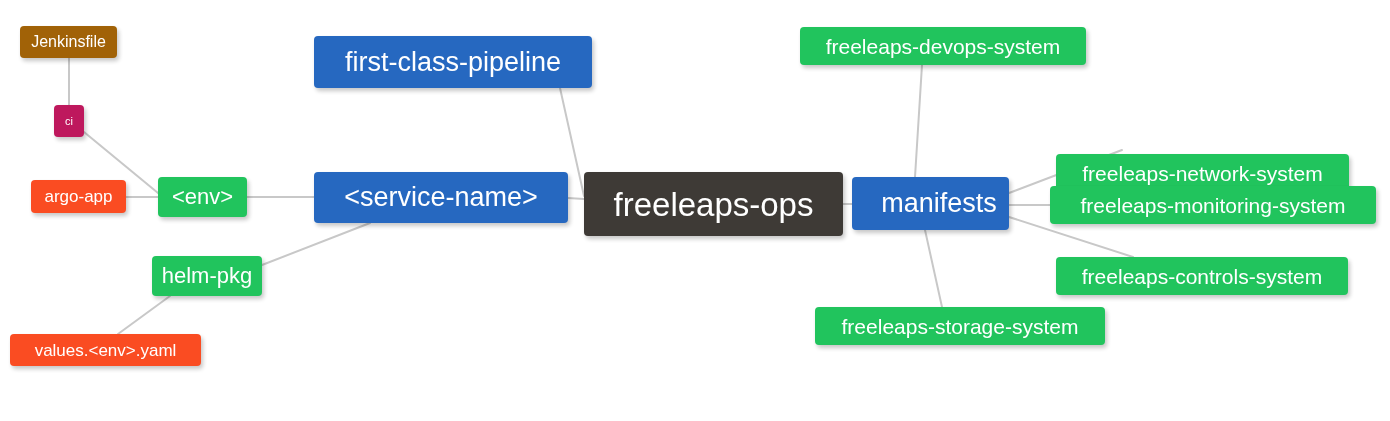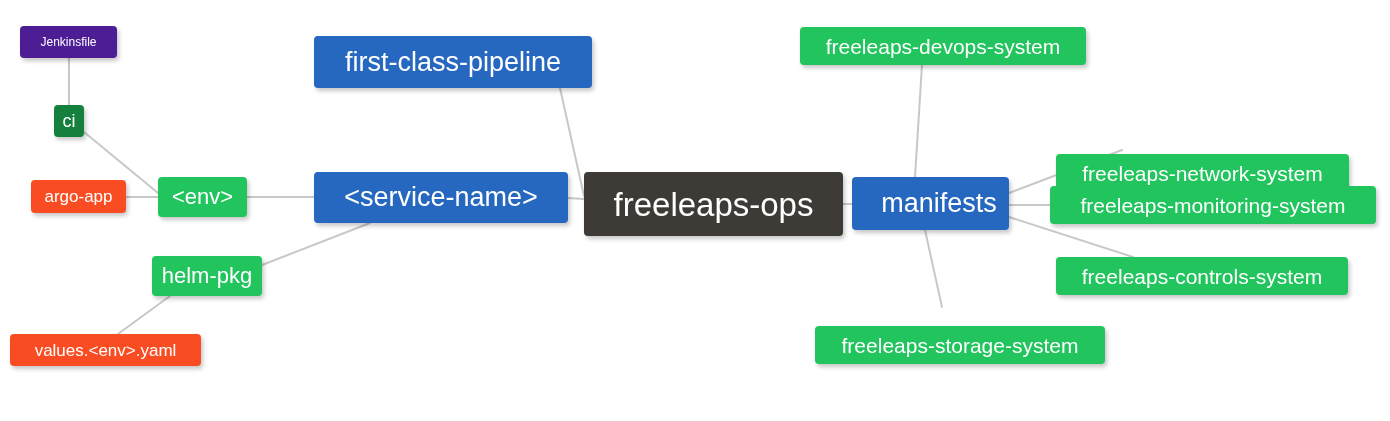--- a/index.html
+++ b/index.html
@@ -72,24 +72,24 @@
       </div>
       <div class="node" style="left: 314px; top: 36px; width: 278px; height: 52px; background: rgb(38, 104, 192); font-size: 27px;">
         <span class="node-label">first-class-pipeline</span>
       </div>
       <div class="node" style="left: 314px; top: 172px; width: 254px; height: 51px; background: rgb(38, 104, 192); font-size: 27px;">
         <span class="node-label">&lt;service-name&gt;</span>
       </div>
       <div class="node" style="left: 158px; top: 177px; width: 89px; height: 40px; background: rgb(33, 196, 93); font-size: 22px;">
         <span class="node-label">&lt;env&gt;</span>
       </div>
-      <div class="node" style="left: 54px; top: 105px; width: 30px; height: 32px; background: #15803d; font-size: 18px;">
+      <div class="node" style="left: 54px; top: 105px; width: 30px; height: 32px; background: #be185d; font-size: 11px;">
         <span class="node-label">ci</span>
       </div>
-      <div class="node" style="left: 20px; top: 26px; width: 97px; height: 32px; background: #4c1d95; font-size: 12px;">
+      <div class="node" style="left: 20px; top: 26px; width: 97px; height: 32px; background: #a16207; font-size: 16px;">
         <span class="node-label">Jenkinsfile</span>
       </div>
       <div class="node" style="left: 31px; top: 180px; width: 95px; height: 33px; background: rgb(250, 76, 34); font-size: 17px;">
         <span class="node-label">argo-app</span>
       </div>
       <div class="node" style="left: 152px; top: 256px; width: 110px; height: 40px; background: rgb(33, 196, 93); font-size: 22px;">
         <span class="node-label">helm-pkg</span>
       </div>
       <div class="node" style="left: 10px; top: 334px; width: 191px; height: 32px; background: rgb(250, 76, 34); font-size: 17px;">
         <span class="node-label">values.&lt;env&gt;.yaml</span>
@@ -102,17 +102,17 @@
       </div>
       <div class="node" style="left: 1056px; top: 112px; width: 293px; height: 38px; background: rgb(33, 196, 93); font-size: 21px; margin-top: 42px;">
         <span class="node-label">freeleaps-network-system</span>
       </div>
       <div class="node" style="left: 1050px; top: 186px; width: 326px; height: 38px; background: rgb(33, 196, 93); font-size: 21px;">
         <span class="node-label">freeleaps-monitoring-system</span>
       </div>
       <div class="node" style="left: 1056px; top: 257px; width: 292px; height: 38px; background: rgb(33, 196, 93); font-size: 21px;">
         <span class="node-label">freeleaps-controls-system</span>
       </div>
-      <div class="node" style="left: 815px; top: 307px; width: 290px; height: 38px; background: rgb(33, 196, 93); font-size: 21px; margin-top: 19px;">
+      <div class="node" style="left: 815px; top: 307px; width: 290px; height: 38px; background: rgb(33, 196, 93); font-size: 21px;">
         <span class="node-label">freeleaps-storage-system</span>
       </div>
     </div>
 </div>
 
 </body></html>

